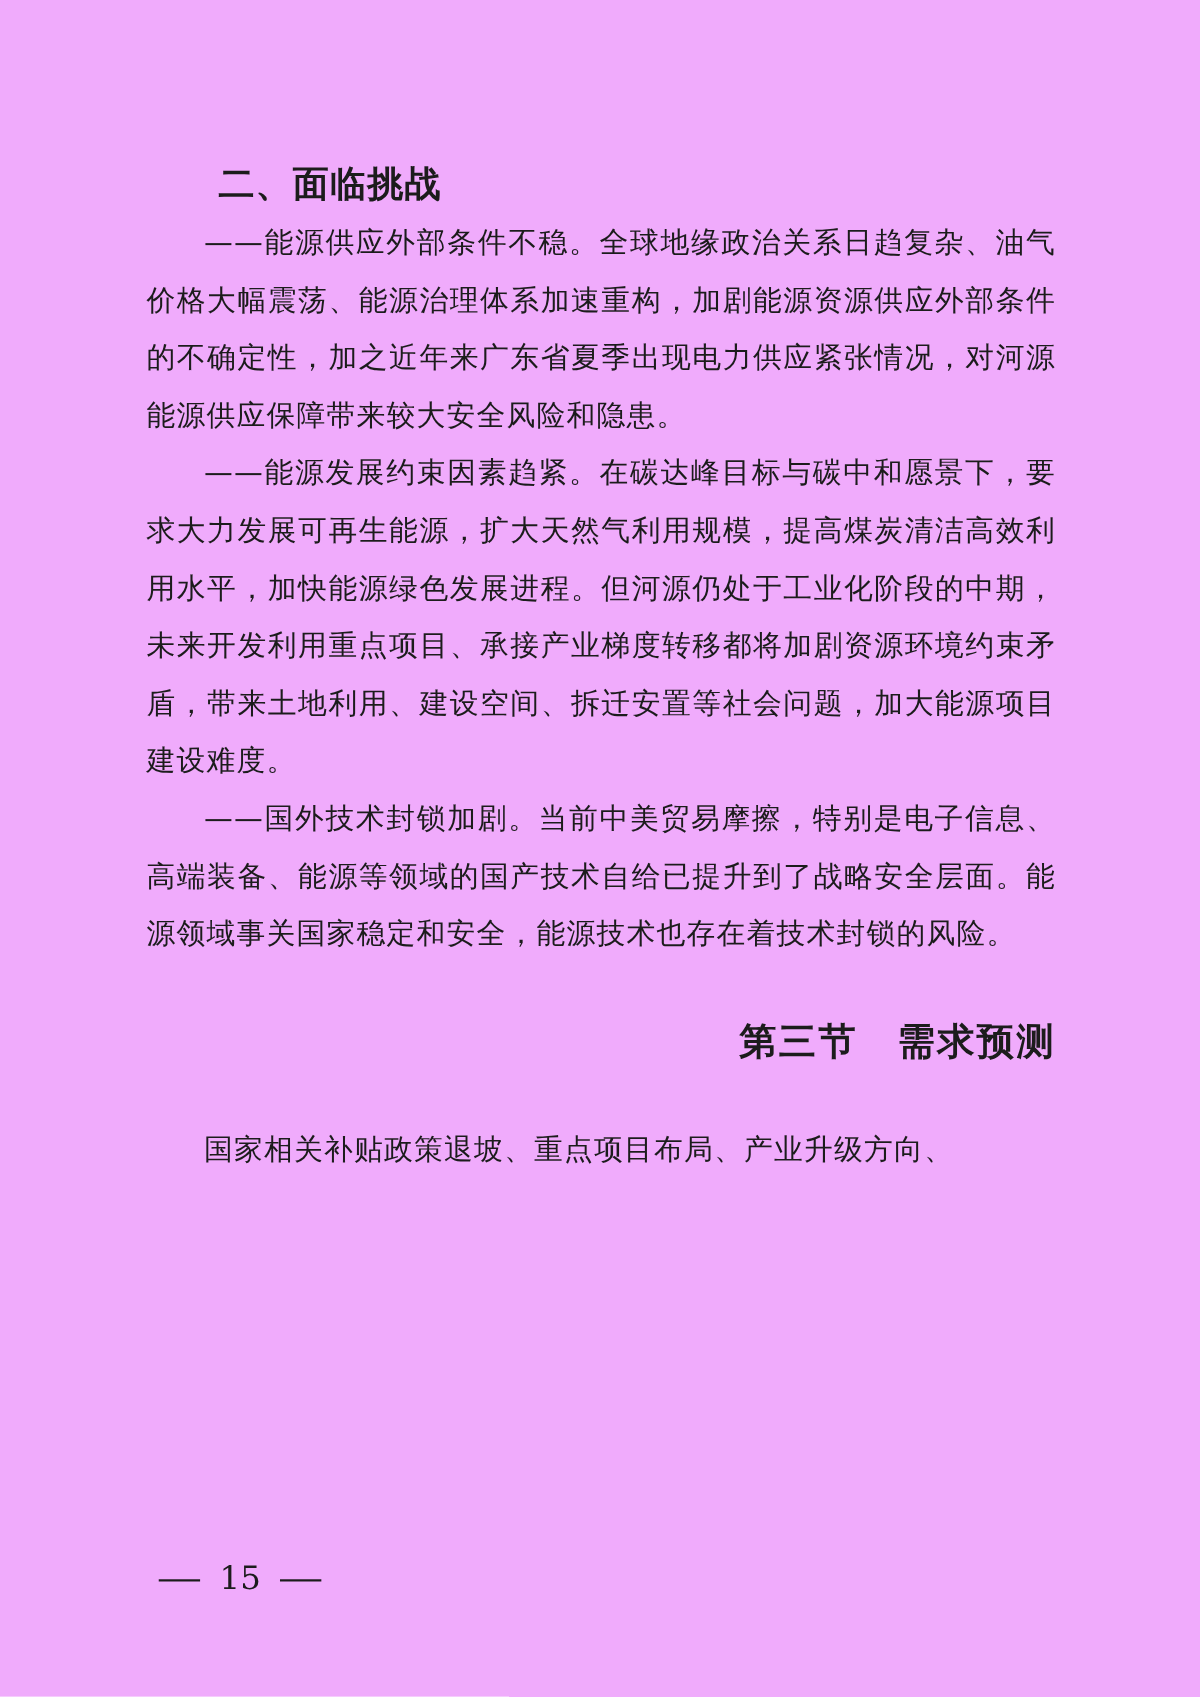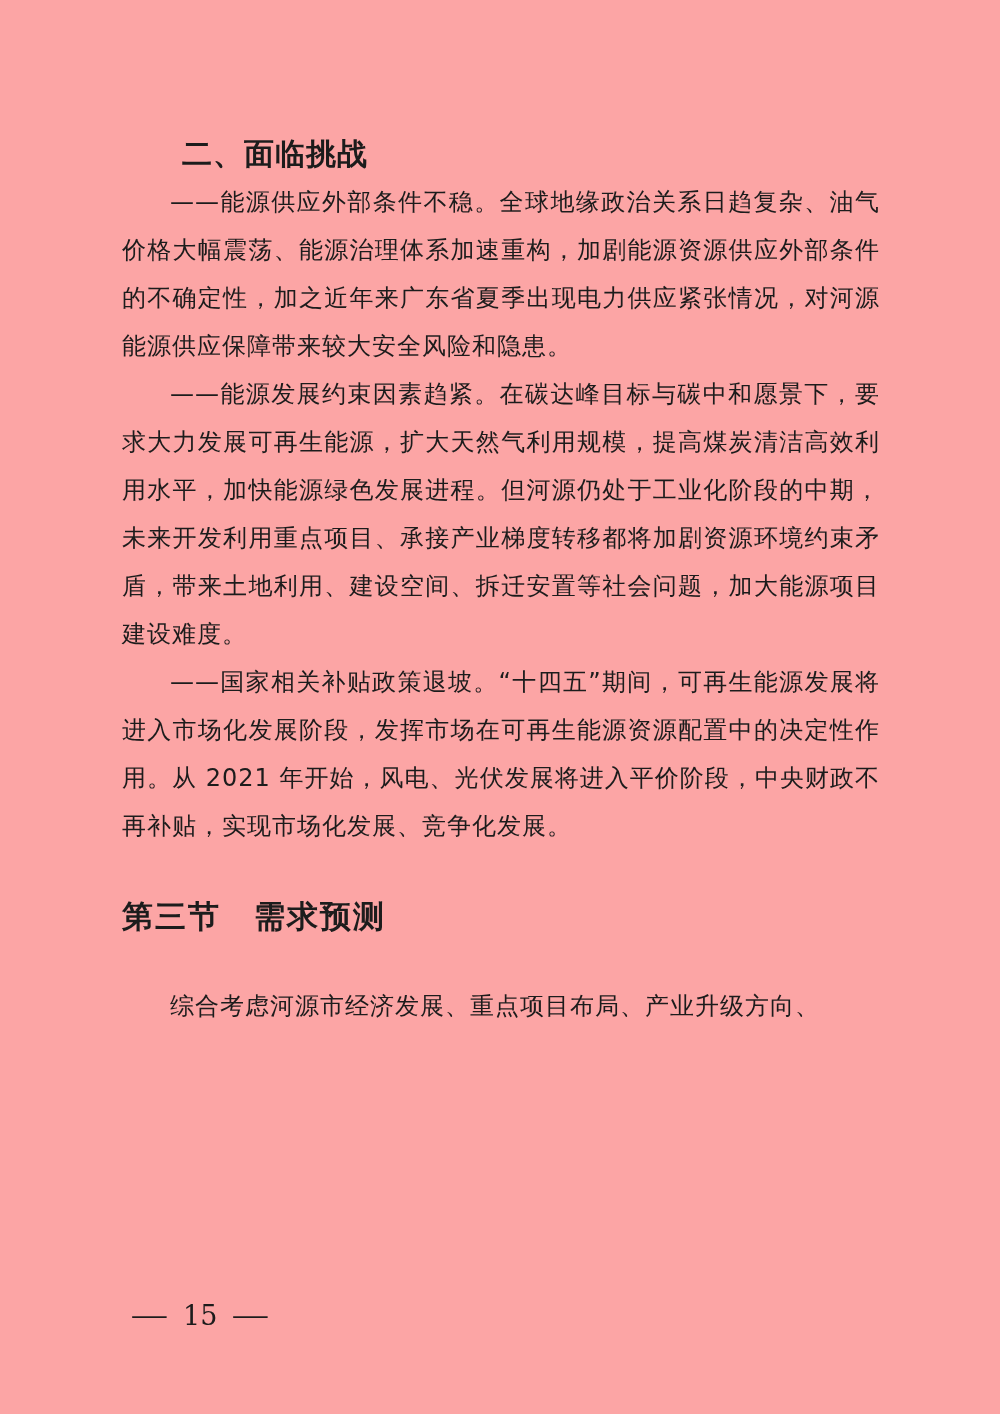--- a/index.html
+++ b/index.html
@@ -4,21 +4,21 @@
 <style>
   html, body {
     margin: 0;
     padding: 0;
     background: #ffffff;
   }
   .page {
     position: relative;
     width: 1000px;
     height: 1414px;
-    background: #fca5a5;
+    background: #f0abfc;
     overflow: hidden;
     font-family: "DejaVu Sans", "Liberation Sans", sans-serif;
     color: #1c1c1c;
   }
   .content {
     position: absolute;
     left: 122px;
     width: 758px;
     top: 130px;
   }
@@ -38,21 +38,21 @@
     text-align: justify;
     text-justify: inter-ideograph;
     font-weight: 500;
     letter-spacing: 1px;
     word-break: break-all;
   }
   .section-title {
     font-size: 31px;
     line-height: 48px;
     font-weight: 700;
-    text-align: left;
+    text-align: right;
     margin: 42px 0 42px 0;
     letter-spacing: 2px;
   }
   .footer {
     position: absolute;
     left: 136px;
     top: 1300px;
     font-family: "DejaVu Serif", "Liberation Serif", serif;
     font-size: 27px;
     color: #1c1c1c;
@@ -70,26 +70,26 @@
 <body>
 
 <div class="page">
   <div class="content">
     <h2 class="subsection">二、面临挑战</h2>
 
     <p class="para">——能源供应外部条件不稳。全球地缘政治关系日趋复杂、油气价格大幅震荡、能源治理体系加速重构，加剧能源资源供应外部条件的不确定性，加之近年来广东省夏季出现电力供应紧张情况，对河源能源供应保障带来较大安全风险和隐患。</p>
 
     <p class="para">——能源发展约束因素趋紧。在碳达峰目标与碳中和愿景下，要求大力发展可再生能源，扩大天然气利用规模，提高煤炭清洁高效利用水平，加快能源绿色发展进程。但河源仍处于工业化阶段的中期，未来开发利用重点项目、承接产业梯度转移都将加剧资源环境约束矛盾，带来土地利用、建设空间、拆迁安置等社会问题，加大能源项目建设难度。</p>
 
+    <p class="para">——国外技术封锁加剧。当前中美贸易摩擦，特别是电子信息、高端装备、能源等领域的国产技术自给已提升到了战略安全层面。能源领域事关国家稳定和安全，能源技术也存在着技术封锁的风险。</p>
 
-    <p class="para">——国家相关补贴政策退坡。“十四五”期间，可再生能源发展将进入市场化发展阶段，发挥市场在可再生能源资源配置中的决定性作用。从 2021 年开始，风电、光伏发展将进入平价阶段，中央财政不再补贴，实现市场化发展、竞争化发展。</p>
 
     <h1 class="section-title">第三节　需求预测</h1>
 
-    <p class="para">综合考虑河源市经济发展、重点项目布局、产业升级方向、</p>
+    <p class="para">国家相关补贴政策退坡、重点项目布局、产业升级方向、</p>
   </div>
 
   <div class="footer">
     <span class="dash">—</span>
     <span class="num">15</span>
     <span class="dash">—</span>
   </div>
 </div>
 
 </body></html>

